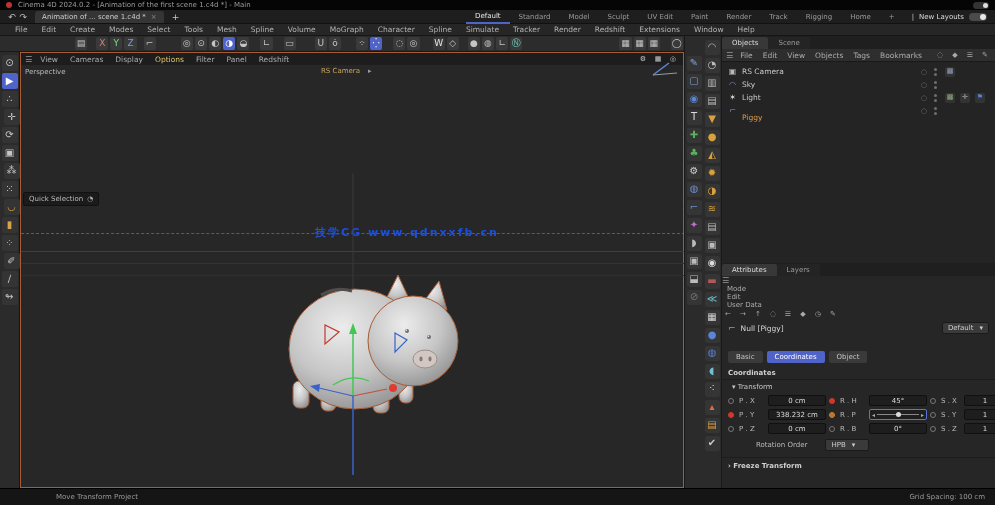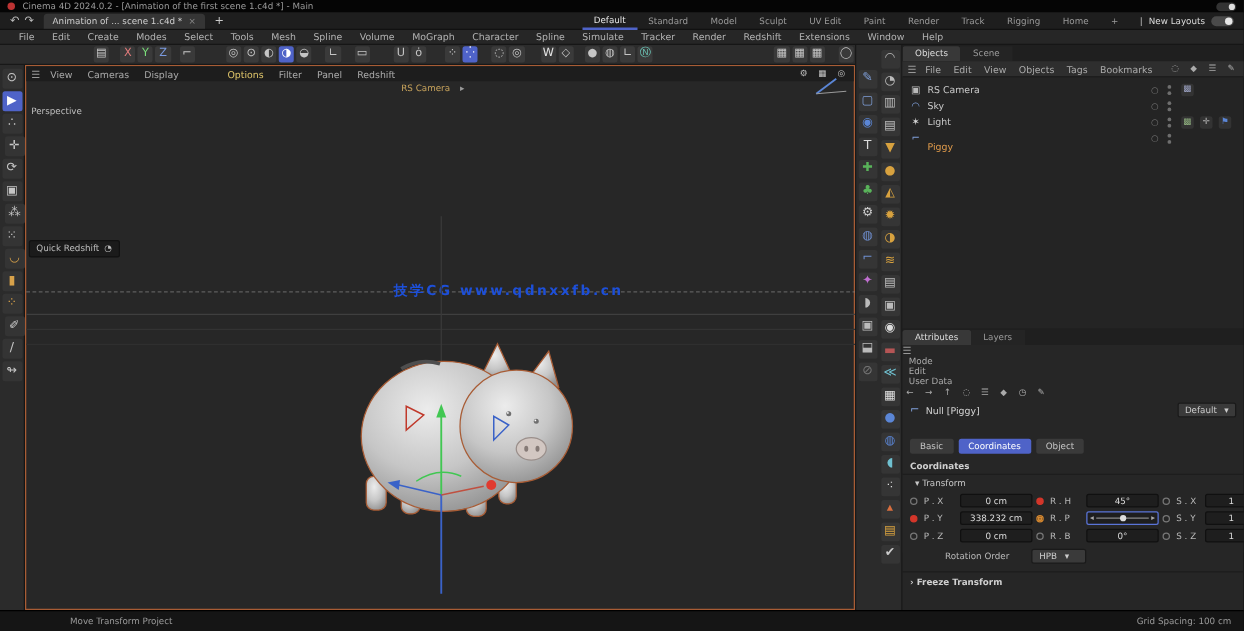--- a/index.html
+++ b/index.html
@@ -55,25 +55,25 @@
     flex-direction:column; align-items:center; padding-top:2px; border-right:1px solid #151515; }
   #lefttools .icon { width:16px; height:16px; font-size:10px; margin:1px 0; background:#343434; }
   #lefttools .icon.active { background:#4f63c8; }
 
   
   #viewport { left:20px; top:52px; width:664px; height:436px; background:#272727;
     border:1px solid #a85c35; }
   #vpmenu { position:absolute; left:0; top:0; width:100%; height:12px; background:#1d1d1d;
     display:flex; align-items:center; padding:0 4px; font-size:7.5px; gap:0; }
   #vpmenu .mi { color:#aaa; padding:0 6px; }
-  #vpmenu .mi.active { color:#dfc56a;margin-left:27px; }
+  #vpmenu .mi.active { color:#dfc56a; }
   #vpmenu .burger { color:#999; font-size:8px; padding-right:2px; }
   #vpmenu .right-icons { margin-left:auto; display:flex; gap:3px; }
   #vpmenu .right-icons .icon { width:10px; height:10px; font-size:7px; background:transparent; }
-  #vp-label { left:4px; top:32px; font-size:7px; color:#bdbdbd; }
+  #vp-label { left:4px; top:15px; font-size:7px; color:#bdbdbd; }
   #vp-camera-hud { left:300px; top:14px; font-size:7px; color:#c9a45c; display:flex; gap:8px; align-items:center;}
   #vp-camera-hud .cam-btn { color:#9a9a9a; }
   .vp-dashed { left:0; top:180px; width:664px; border-top:1px dashed #8a8a8a; opacity:.55; }
   .vp-horizon { left:0; top:198px; width:664px; border-top:1px solid #3f3f3f; }
   .vp-faint1 { left:0; top:210px; width:664px; border-top:1px solid #333; }
   .vp-faint2 { left:0; top:222px; width:664px; border-top:1px solid #2f2f2f; }
   #watermark { left:294px; top:172px; font-size:11px; font-weight:bold; color:#1d4fd8;
     letter-spacing:2px; }
   #quick-selection { left:2px; top:139px; background:#1b1b1b; border:1px solid #111;
     font-size:7px; color:#bbb; padding:2px 5px; display:flex; gap:4px; align-items:center; border-radius:2px;}
@@ -284,21 +284,21 @@
     <div id="vp-camera-hud" class="abs">
       <span>RS Camera</span>
       <span class="cam-btn">▸</span>
     </div>
     <div class="vp-dashed abs"></div>
     <div class="vp-horizon abs"></div>
     <div class="vp-faint1 abs"></div>
     <div class="vp-faint2 abs"></div>
     <div id="watermark" class="abs">技学CG www.qdnxxfb.cn</div>
     <div id="quick-selection" class="abs">
-      <span>Quick Redshift</span>
+      <span>Quick Selection</span>
       <span>◔</span>
     </div>
 
     <svg id="corner-axis" class="abs" width="34" height="22">
       <line x1="4" y1="18" x2="20" y2="6" stroke="#5b86d6" stroke-width="1.5"></line>
       <line x1="4" y1="18" x2="28" y2="16" stroke="#9a9a9a" stroke-width="1"></line>
     </svg>
 
     <svg class="abs" style="left:0;top:0;" width="664" height="434">
       <defs>

